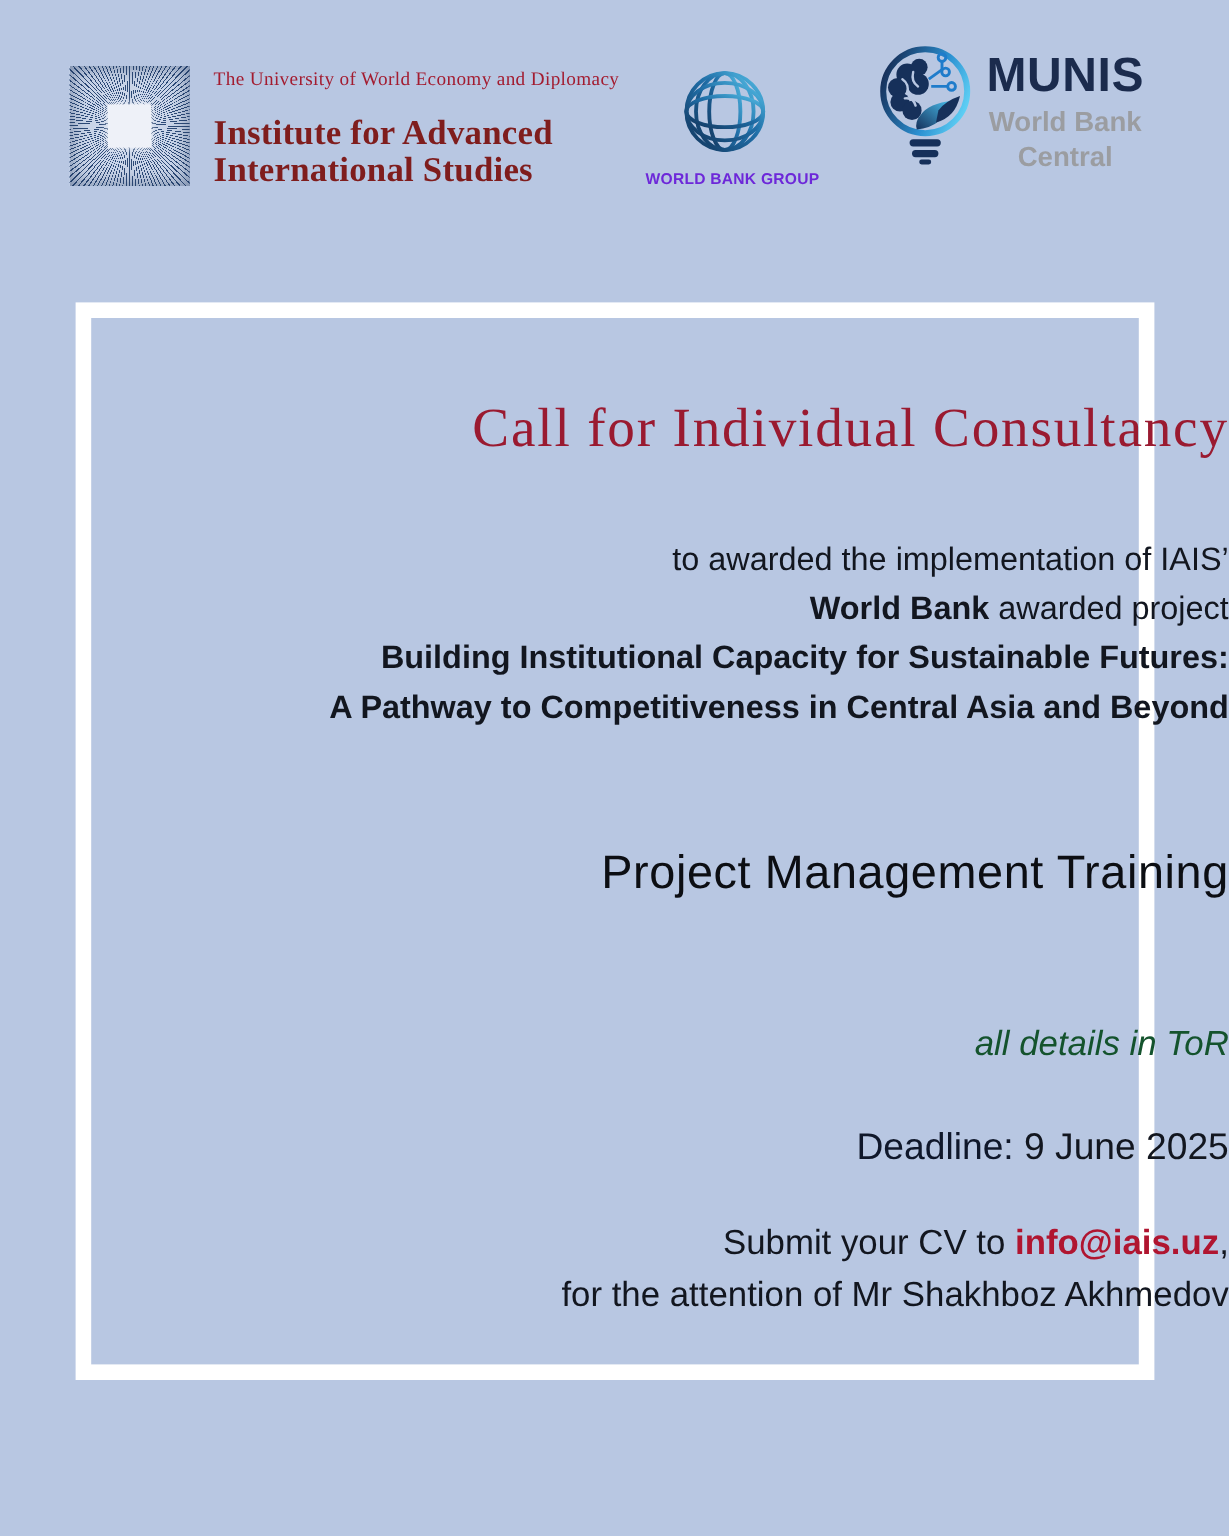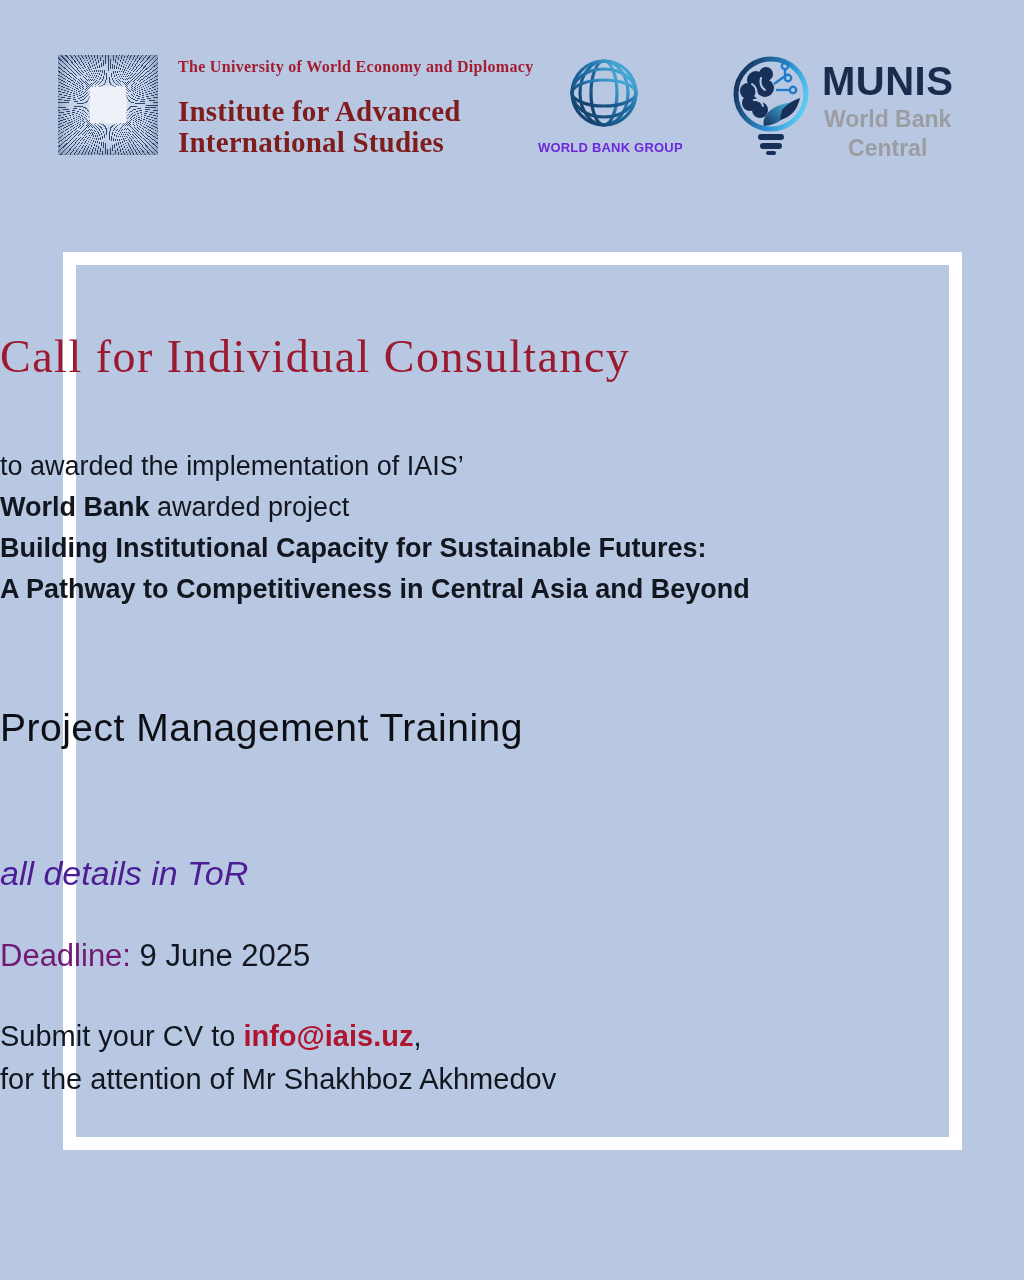--- a/index.html
+++ b/index.html
@@ -36,21 +36,21 @@
     box-shadow: 0 0 6px rgba(255,255,255,0.9);
   }
   .iais-text {
     position: absolute;
     left: 178px; top: 58px;
     font-family: "Liberation Serif", serif;
   }
   .iais-university {
     color: #a31c30;
     font-size: 16px;
-    font-weight: bold;
+    font-weight: normal;
     letter-spacing: 0.3px;
   }
   .iais-institute {
     margin-top: 20px;
     color: #7f1d1d;
     font-size: 29px;
     font-weight: bold;
     line-height: 31px;
     letter-spacing: 0.2px;
   }
@@ -61,21 +61,21 @@
     text-align: center;
   }
   .wbg-label {
     margin-top: 6px;
     color: #6d28d9;
     font-size: 13px;
     font-weight: bold;
     letter-spacing: 0.2px;
     white-space: nowrap;
   }
-  .munis { position: absolute; left: 728px; top: 54px; text-align: center; }
+  .munis { position: absolute; left: 728px; top: 36px; text-align: center; }
   .munis-text { position: absolute; left: 94px; top: 5px; }
   .munis-name {
     color: #1b2b4d;
     font-size: 40px;
     font-weight: bold;
     letter-spacing: 0.5px;
     line-height: 44px;
   }
   .munis-sub {
     color: #9b9da1;
@@ -89,21 +89,21 @@
   .frame {
     position: absolute;
     left: 63px; top: 252px;
     width: 899px; height: 898px;
     border: 13px solid #ffffff;
   }
 
   .center-line {
     position: absolute;
     left: 0; right: 0;
-    text-align: left;
+    text-align: right;
   }
   .poster-title {
     top: 328px;
     font-family: "Liberation Serif", serif;
     color: #9a1a30;
     font-size: 46px;
     line-height: 57px;
     letter-spacing: 1.5px;
     font-weight: normal;
   }
@@ -117,30 +117,30 @@
   .intro .project-name { font-weight: bold; }
   .training-title {
     top: 706px;
     color: #0c0e13;
     font-size: 39px;
     font-weight: normal;
     letter-spacing: 0.5px;
   }
   .tor-note {
     top: 854px;
-    color: #4c1d95;
-    font-size: 34px;
+    color: #14532d;
+    font-size: 29px;
     font-style: italic;
   }
   .deadline {
     top: 938px;
     color: #12161f;
     font-size: 31px;
   }
-  .deadline-label { color: #701a75; }
+  .deadline-label { color: #0f172a; }
   .submit {
     top: 1015px;
     color: #12161f;
     font-size: 29px;
     line-height: 43px;
   }
   .submit-email { color: #b01530; font-weight: bold; }
 </style>
 </head>
 <body>

